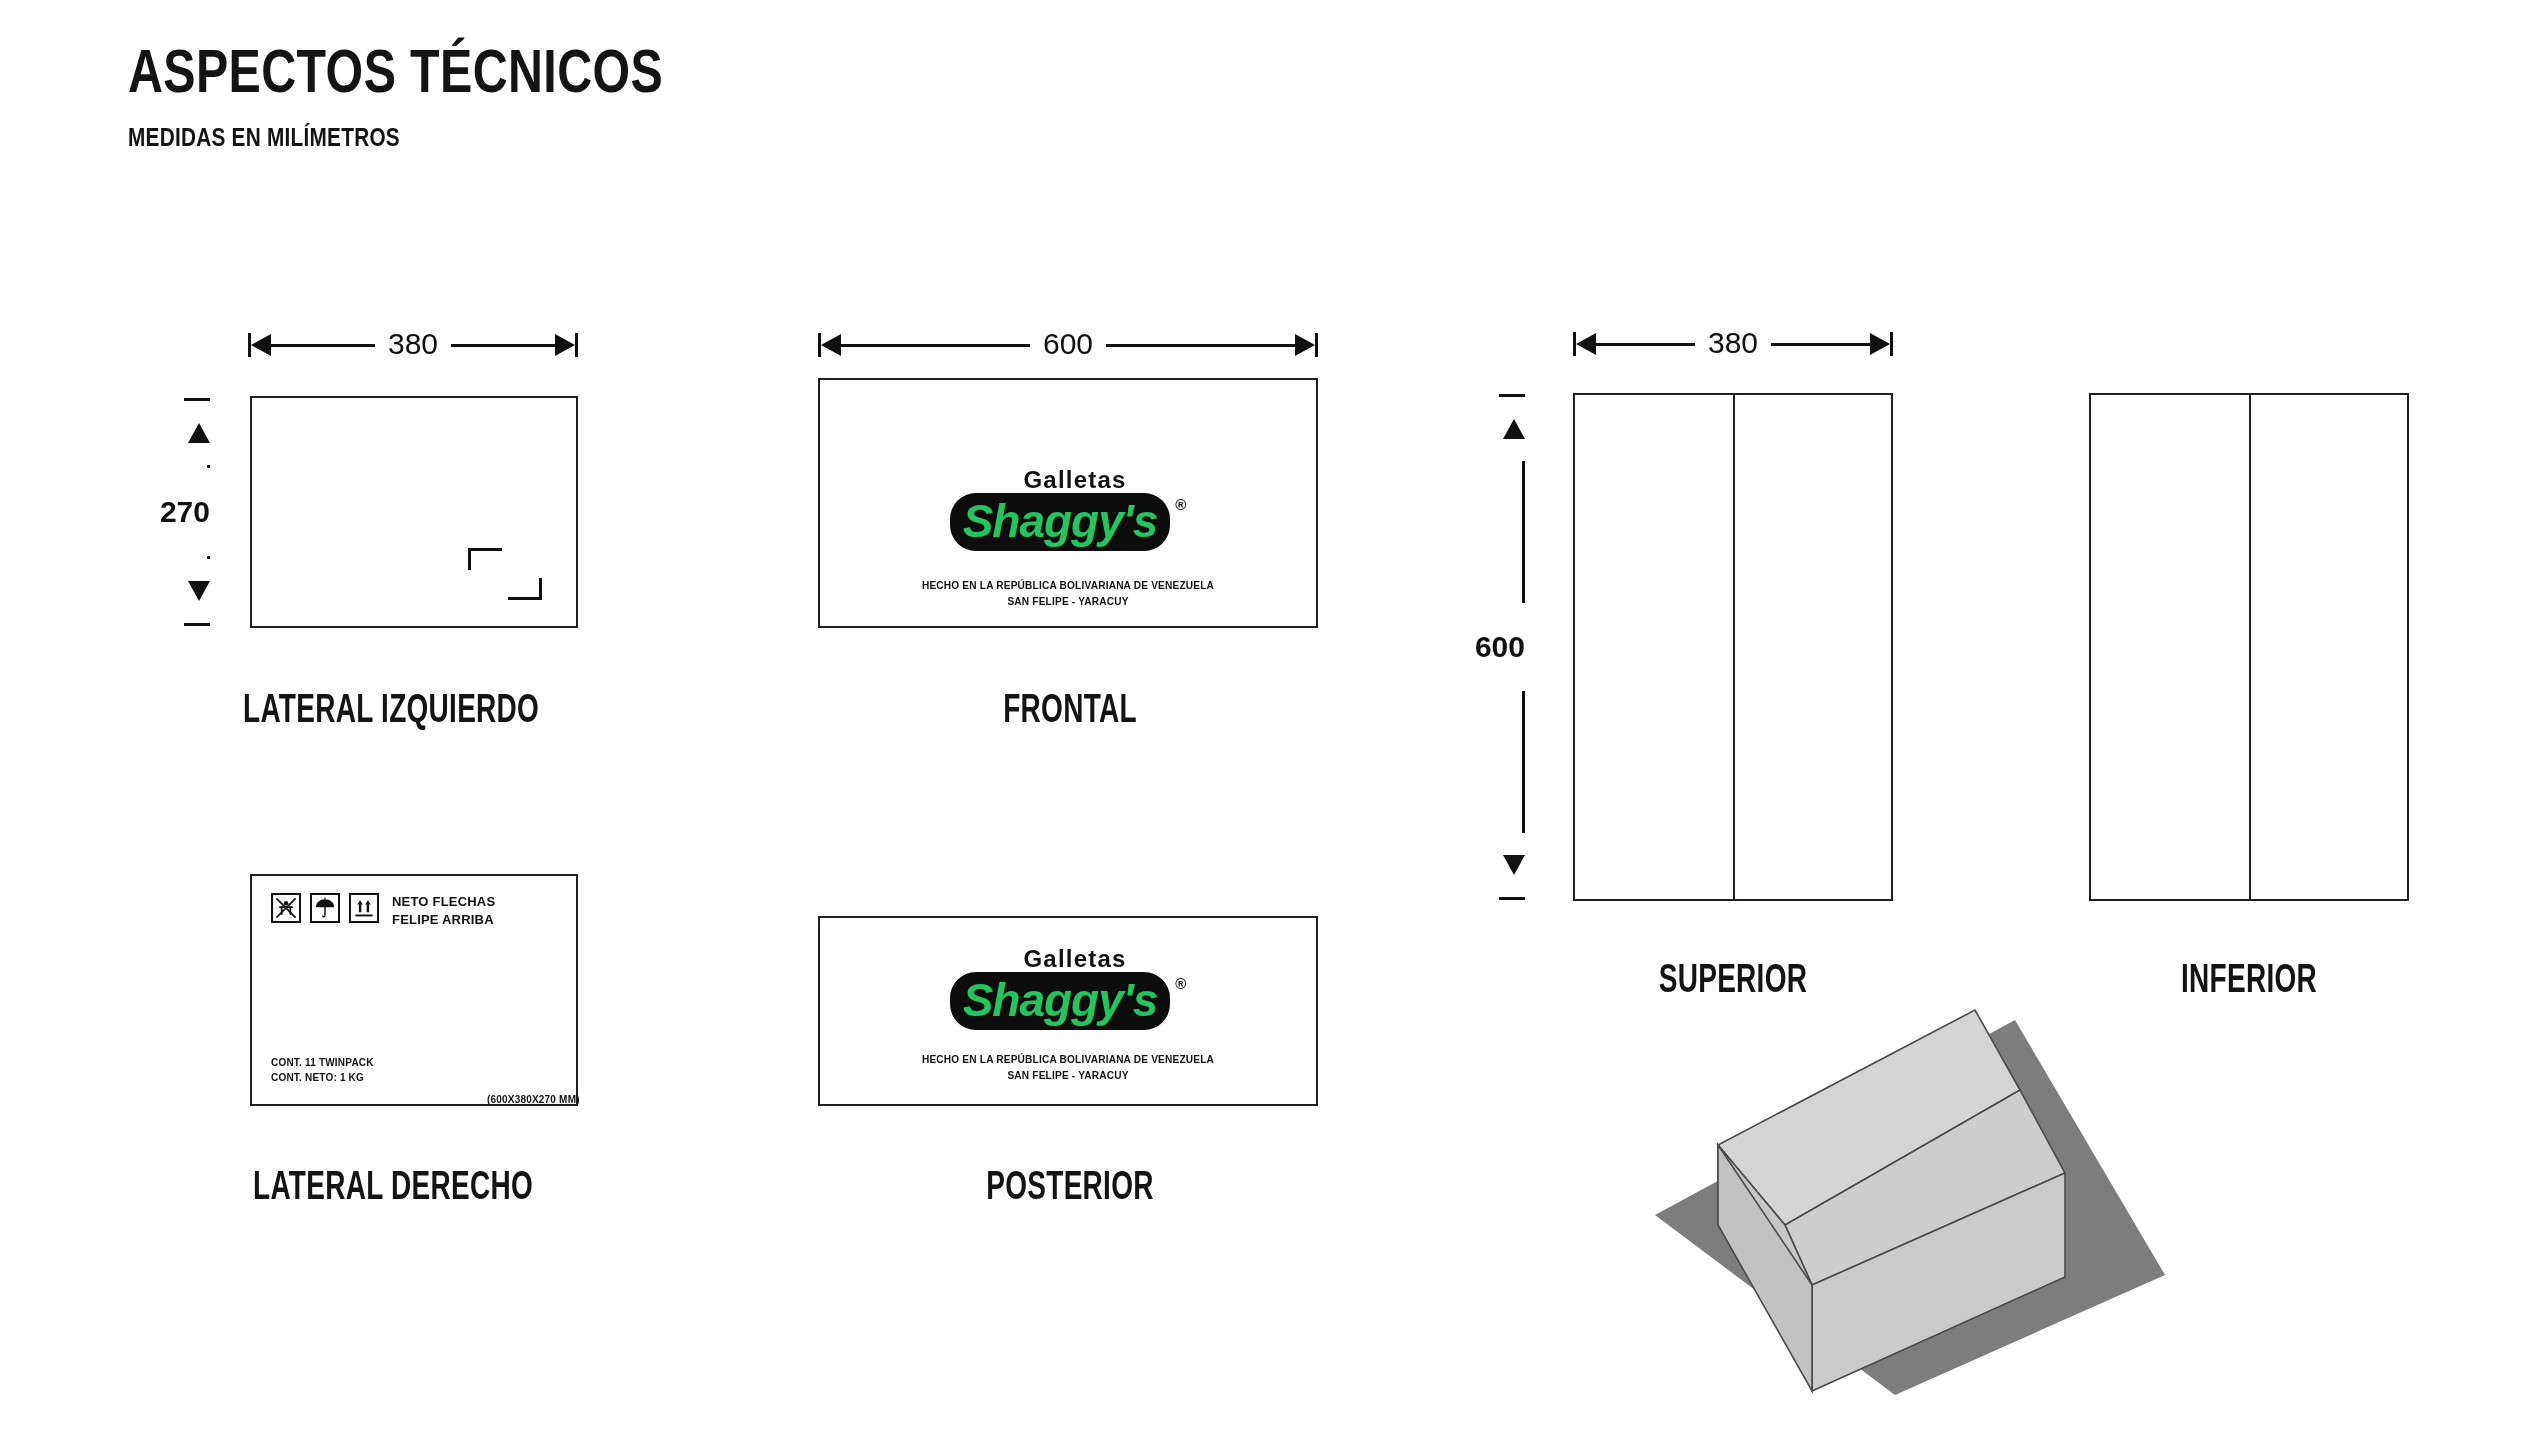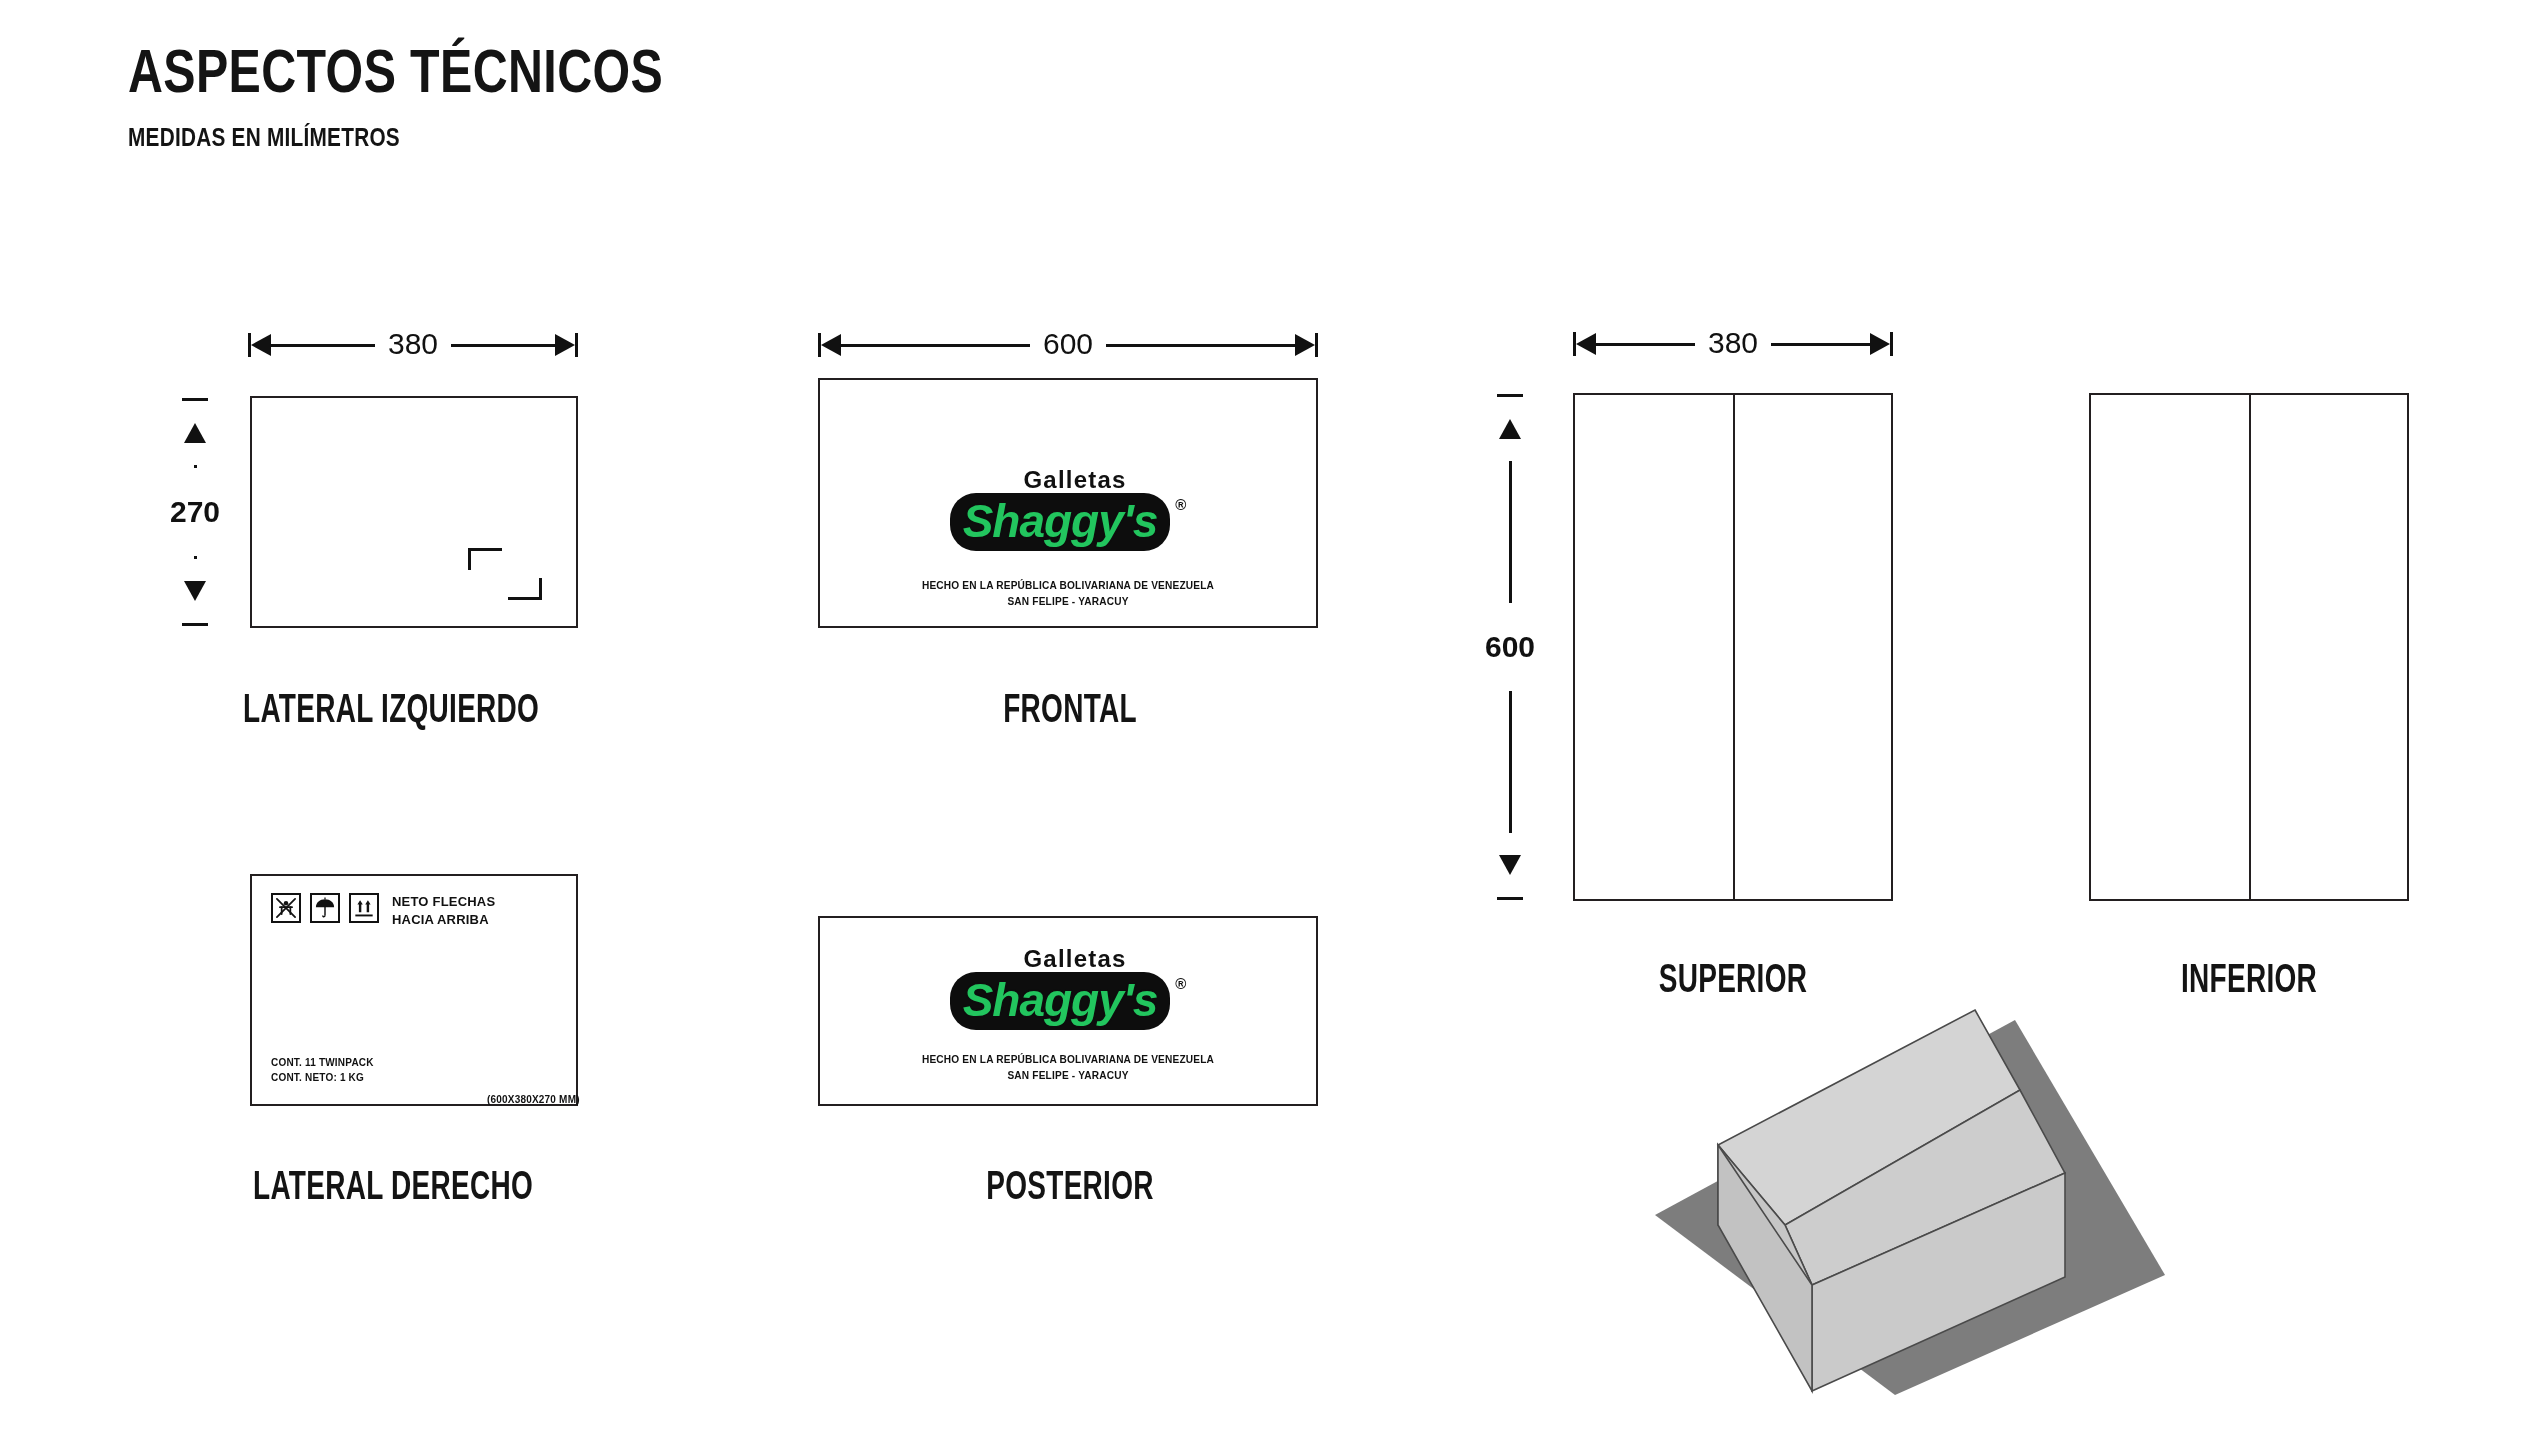--- a/index.html
+++ b/index.html
@@ -90,21 +90,21 @@
     font-size: 30px; font-weight: 400; color: #111;
     padding: 0 13px; line-height: 1;
     transform: translateY(-1px);
   }
 
   .dim-v {
     position: absolute;
     width: 30px;
     display: flex;
     flex-direction: column;
-    align-items: center;
+    align-items: flex-end;
     gap: 22px;
   }
   .dim-v .endtick {
     height: 3px; width: 26px; background: #111; flex: 0 0 auto;
   }
   .dim-v .line { width: 3px; background: #111; flex: 1 1 auto; }
   .dim-v .arrow-u {
     width: 0; height: 0; flex: 0 0 auto;
     border-left: 11px solid transparent;
     border-right: 11px solid transparent;
@@ -326,21 +326,21 @@
     <svg viewBox="0 0 30 30" aria-hidden="true">
       <g fill="#111">
         <polygon points="10.5,6 13.6,11 11.9,11 11.9,20 9.1,20 9.1,11 7.4,11"></polygon>
         <polygon points="19.5,6 22.6,11 20.9,11 20.9,20 18.1,20 18.1,11 16.4,11"></polygon>
         <rect x="5" y="22.5" width="20" height="2.2"></rect>
       </g>
     </svg>
   </div>
   <div class="marks-text">
     <div>NETO FLECHAS</div>
-    <div>HACIA ARRIBA</div>
+    <div>FELIPE ARRIBA</div>
   </div>
 </div>
 
 <div class="side-info" style="left:271px; top:1055px; text-align:left;">
   <div>CONT. 11 TWINPACK</div>
   <div>CONT. NETO: 1 KG</div>
 </div>
 <div class="side-info" style="left:487px; top:1092px; text-align:left;">(600X380X270 MM)</div>
 
 <div class="panel-caption cap-left" style="left:253px; top:1165px;">LATERAL DERECHO</div>

